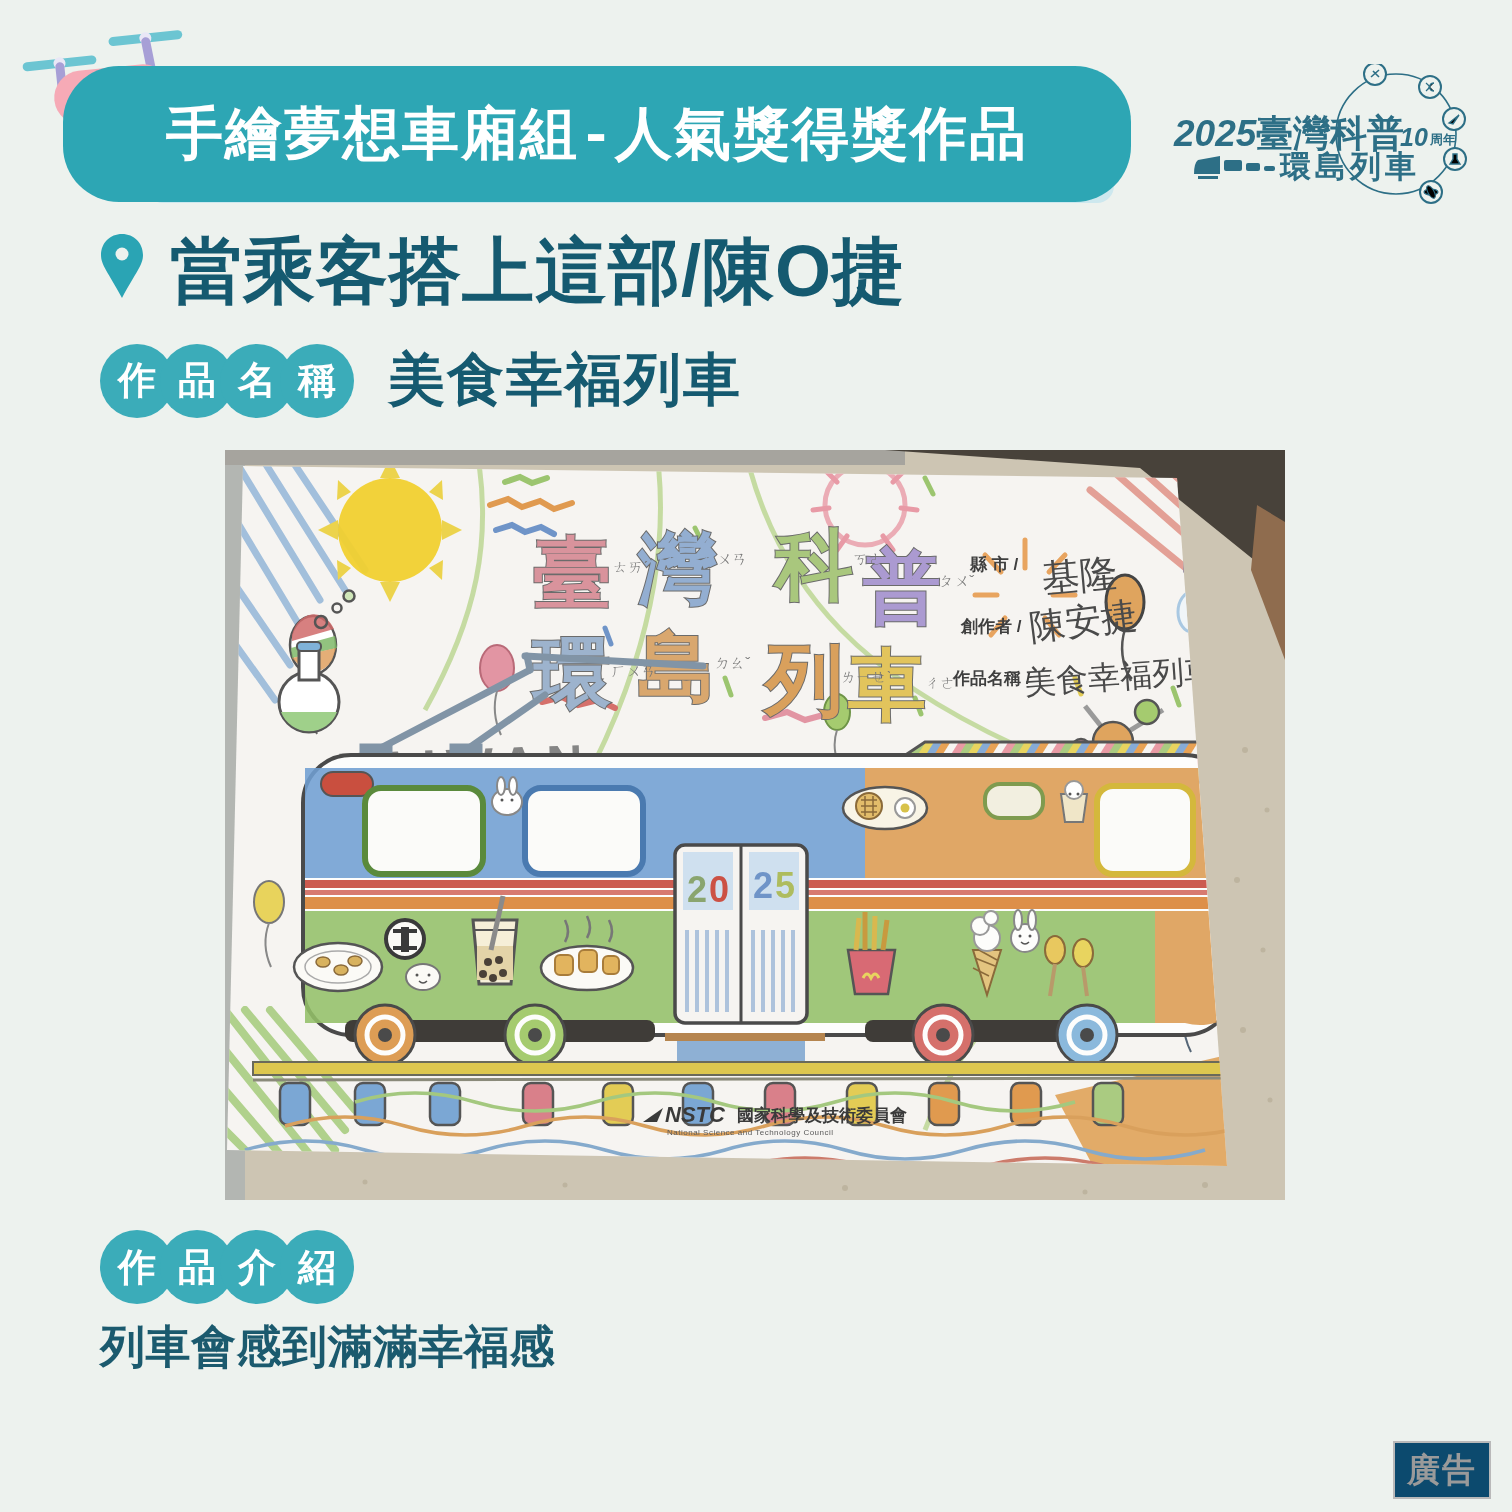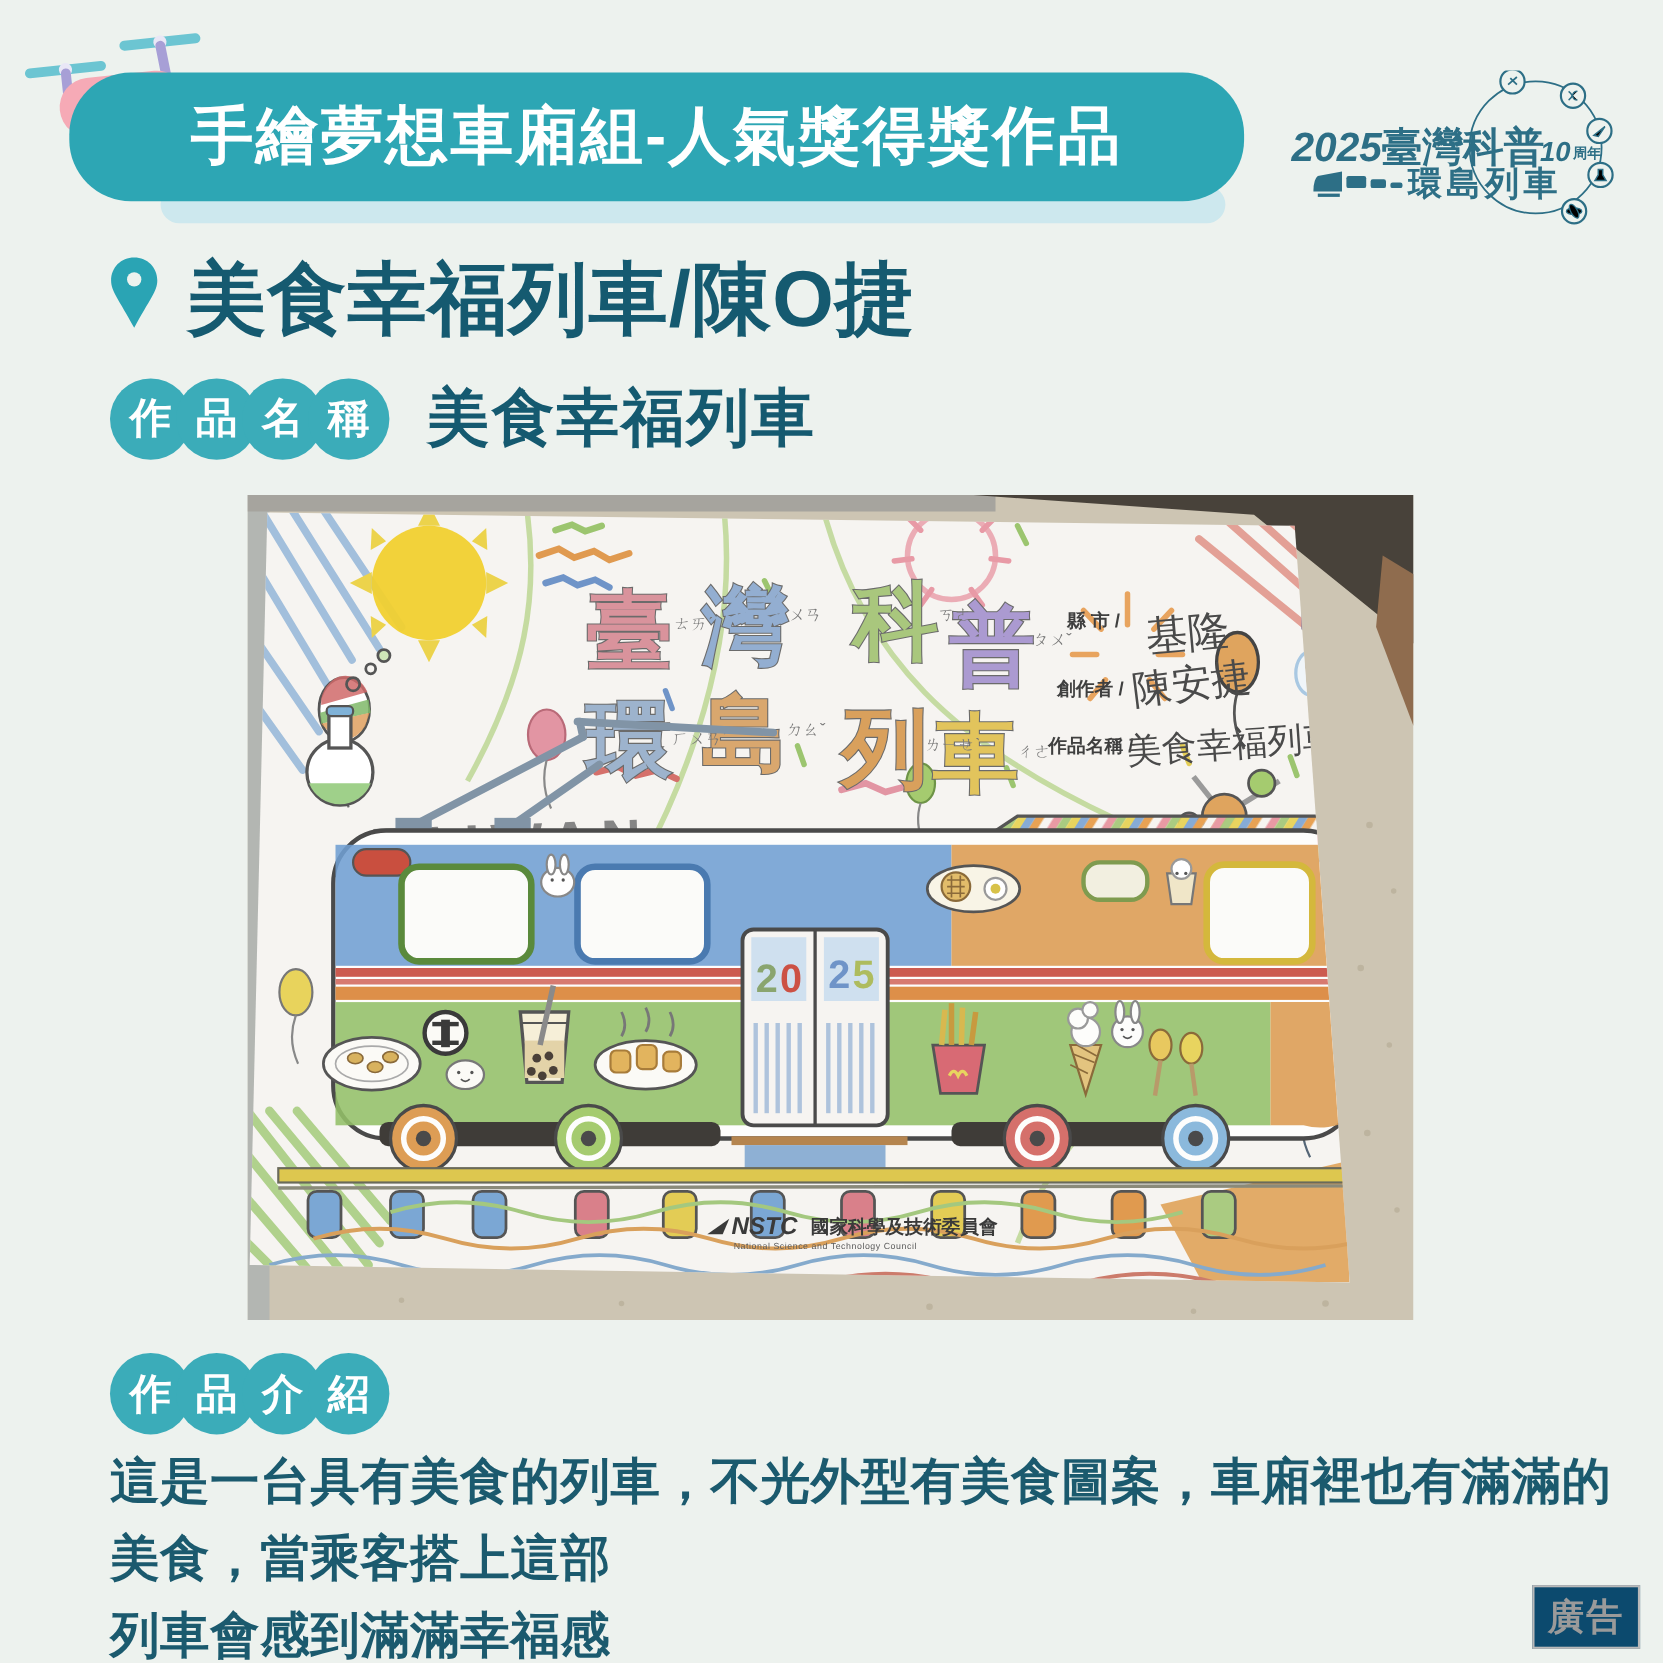--- a/index.html
+++ b/index.html
@@ -2,22 +2,22 @@
 <html><head>
 <meta charset="utf-8">
 <style>
   html,body{margin:0;padding:0;}
   .page{
     position:relative;width:1512px;height:1512px;background:#edf2ee;
     overflow:hidden;font-family:"Liberation Sans", sans-serif;
   }
   
   .banner{
-    position:absolute;left:63px;top:66px;width:1068px;height:117px;
-    background:#2da6b4;border-radius:56px;display:flex;align-items:center;justify-content:center;
+    position:absolute;left:63px;top:66px;width:1068px;height:136px;
+    background:#2da6b4;border-radius:56px;display:flex;align-items:center;justify-content:center;font-family:Liberation Mono, monospace;
   }
   .banner-title{
     color:#ffffff;font-size:57px;font-weight:700;letter-spacing:2px;white-space:nowrap;
   }
   .banner-shadow{
     position:absolute;left:146px;top:169px;width:968px;height:34px;
     background:#cde8ee;border-radius:17px;
   }
   .drone{position:absolute;left:16px;top:20px;width:180px;height:110px;}
   .logo{position:absolute;left:1168px;top:64px;width:310px;height:150px;}
@@ -118,21 +118,21 @@
       <rect x="96" y="102" width="11" height="5" rx="2"></rect>
     </g>
     <text x="112" y="113" font-size="31" font-weight="700" letter-spacing="4" fill="#2d6f86">環島列車</text>
   </svg>
 
   <div class="location-row">
     <svg class="pin" viewBox="0 0 44 80">
       <path d="M22 2 C10 2 1 11 1 23 C1 33 8 40 22 66 C36 40 43 33 43 23 C43 11 34 2 22 2 Z" fill="#2aa4b4"></path>
       <circle cx="22" cy="22" r="6.5" fill="#edf2ee"></circle>
     </svg>
-    <span class="location-text">美食幸福列車/陳O捷</span>
+    <span class="location-text">當乘客搭上這部/陳O捷</span>
   </div>
 
   <div class="badge-row name">
     <div class="badge">
       <div class="c">作</div>
       <div class="c">品</div>
       <div class="c">名</div>
       <div class="c">稱</div>
     </div>
     <span class="badge-value">美食幸福列車</span>
@@ -541,21 +541,20 @@
   <div class="badge-row intro">
     <div class="badge">
       <div class="c">作</div>
       <div class="c">品</div>
       <div class="c">介</div>
       <div class="c">紹</div>
     </div>
   </div>
 
   <div class="intro-text">
-    <div>這是一台具有美食的列車，不光外型有美食圖案，車廂裡也有滿滿的美食，當乘客搭上這部</div>
     <div>列車會感到滿滿幸福感</div>
   </div>
 
   <div class="ad-box">
     <span>廣告</span>
   </div>
 
 </div>
 
 </body></html>

